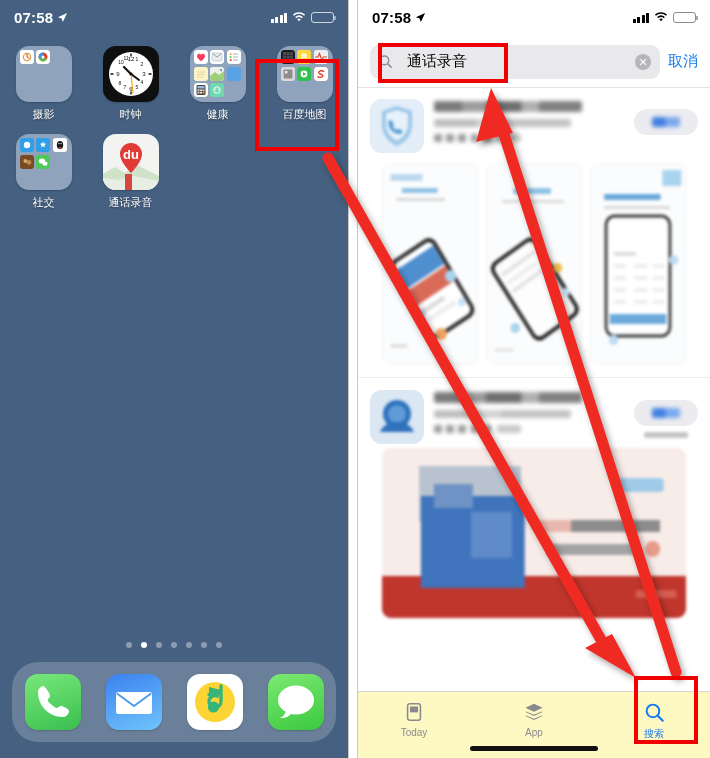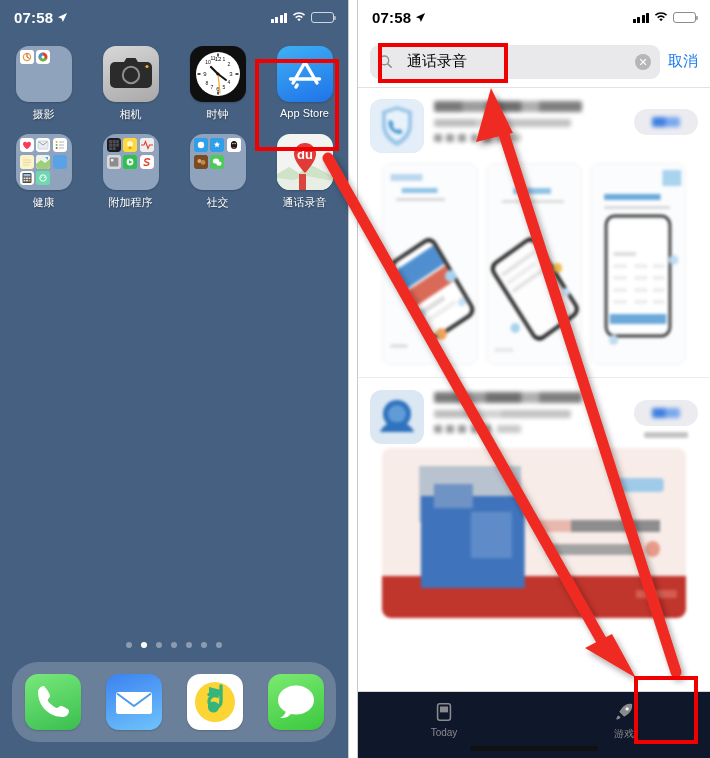--- a/index.html
+++ b/index.html
@@ -100,21 +100,21 @@
   .inapp{height:6px;width:44px;margin-top:6px;border-radius:2px;filter:blur(1.8px);
          background:linear-gradient(90deg,#c4c4c4 0 100%);}
 
   .shots{display:flex;gap:8px;padding:10px 12px 12px 12px;}
   .shot{flex:1;height:200px;border-radius:9px;background:#fafbfc;border:1px solid #f0f0f0;
         position:relative;overflow:hidden;filter:blur(1.6px);}
   .wide-shot{margin:4px 12px 12px 12px;height:170px;border-radius:9px;overflow:hidden;position:relative;
              filter:blur(1.8px);background:#f7ece8;}
 
   
-  .tabbar{position:absolute;left:0;bottom:0;width:352px;height:66px;background:#0f172a;
+  .tabbar{position:absolute;left:0;bottom:0;width:352px;height:66px;background:#fef9c3;
           border-top:1px solid #d6d6d6;display:flex;gap:8px;}
   .tab{flex:1;display:flex;flex-direction:column;align-items:center;justify-content:flex-start;
        padding-top:8px;box-sizing:border-box;position:relative;}
   .tab-icon{width:24px;height:24px;display:flex;align-items:center;justify-content:center;}
   .tab-label{margin-top:3px;font-size:10px;color:#8a8a8e;}
   .tab.active .tab-label{color:#1478f0;}
   .home-indicator{position:absolute;left:50%;transform:translateX(-50%);bottom:7px;
                   width:128px;height:5px;border-radius:3px;background:#111;}
   .redbox{position:absolute;border:4px solid #f00000;box-sizing:border-box;}
   .arrows{position:absolute;left:0;top:0;width:710px;height:758px;}
@@ -169,31 +169,20 @@
                   <path d="M2.9 8.9A4.4 4.4 0 0 1 7 2.6V7z" fill="#4a90d9"></path>
                   <path d="M10.8 9.2A4.4 4.4 0 0 1 3 9.1L7 7z" fill="#5ab84e"></path>
                   <circle cx="7" cy="7" r="1.5" fill="#fff"></circle>
                 </svg>
             </div>
           </div>
         </div>
         <div class="app-label">摄影</div>
       </div>
 
-      <div class="app">
-        <div class="app-icon" style="background:linear-gradient(160deg,#d8d8d8,#a8a8a8)">
-          <svg viewBox="0 0 56 56" width="56" height="56">
-            <rect x="7" y="16" width="42" height="26" rx="5" fill="#2b2b2b"></rect>
-            <path d="M21 16l2.5-4h9l2.5 4z" fill="#2b2b2b"></path>
-            <circle cx="28" cy="29" r="8.2" fill="#2b2b2b" stroke="#8e8e8e" stroke-width="2"></circle>
-            <circle cx="44" cy="20.5" r="1.6" fill="#f0a93b"></circle>
-          </svg>
-        </div>
-        <div class="app-label">相机</div>
-      </div>
 
       <div class="app">
         <div class="app-icon" style="background:#0f0f10">
           <svg viewBox="0 0 56 56" width="56" height="56">
             <circle cx="28" cy="28" r="22" fill="#fff"></circle>
             <g stroke="#111" stroke-width="1.4">
               <line x1="28" y1="7.5" x2="28" y2="10.5"></line>
                 <line x1="28" y1="45.5" x2="28" y2="48.5"></line>
               <line x1="7.5" y1="28" x2="10.5" y2="28"></line>
                 <line x1="45.5" y1="28" x2="48.5" y2="28"></line>
@@ -212,33 +201,20 @@
             <text x="17" y="39" font-size="5" text-anchor="middle" fill="#111" font-family="Liberation Sans">8</text>
             <line x1="28" y1="28" x2="21" y2="21" stroke="#111" stroke-width="2.2" stroke-linecap="round"></line>
             <line x1="28" y1="28" x2="36" y2="34" stroke="#111" stroke-width="2" stroke-linecap="round"></line>
             <line x1="28" y1="28" x2="30" y2="47" stroke="#f5a623" stroke-width="1.2" stroke-linecap="round"></line>
             <circle cx="28" cy="28" r="1.6" fill="#111"></circle>
           </svg>
         </div>
         <div class="app-label">时钟</div>
       </div>
 
-      <div class="app">
-        <div class="app-icon" style="background:linear-gradient(160deg,#3fb0f5,#1f73e8)">
-          <svg viewBox="0 0 56 56" width="56" height="56">
-            <g stroke="#fff" stroke-width="3.4" stroke-linecap="round" fill="none">
-              <path d="M16 37l11-19"></path>
-                <path d="M40 37L29 18"></path>
-                <path d="M13.5 33h29"></path>
-              <path d="M19 41l1.2-2"></path>
-            </g>
-          </svg>
-        </div>
-        <div class="app-label">App Store</div>
-      </div>
 
       <div class="app">
         <div class="app-icon folder">
           <div class="folder-inner">
             <div class="mini" style="background:#fff"><svg viewBox="0 0 14 14">
                   <path d="M7 11S3 8.4 3 5.9A2.1 2.1 0 0 1 7 5a2.1 2.1 0 0 1 4 .9C11 8.4 7 11 7 11z" fill="#fb3b5c"></path>
                 </svg></div>
             <div class="mini" style="background:#fff"><svg viewBox="0 0 14 14">
                   <rect x="2" y="3" width="10" height="8" rx="1.2" fill="#e8edf2" stroke="#b9c3cc" stroke-width=".7"></rect>
                   <path d="M2.6 3.6 7 7l4.4-3.4" stroke="#7d8a96" stroke-width=".8" fill="none"></path>
@@ -325,21 +301,21 @@
                   <rect width="14" height="14" fill="#2fc04f"></rect>
                   <circle cx="7" cy="7" r="3.4" fill="#fff"></circle>
                   <path d="M6 5.2 9.4 7 6 8.8z" fill="#2fc04f"></path>
                 </svg></div>
             <div class="mini" style="background:#ff3b30"><svg viewBox="0 0 14 14">
                   <rect width="14" height="14" fill="#fff"></rect>
                   <path d="M9.6 4.3C8.4 3.5 5.8 3.6 5 4.9c-.8 1.3.6 2 1.9 2.3 1.3.3 2.6 1 1.7 2.2-.9 1.2-3.4 1.3-4.6.5" stroke="#e0402b" stroke-width="1.4" fill="none" stroke-linecap="round"></path>
                 </svg></div>
           </div>
         </div>
-        <div class="app-label">附加程序</div>
+        <div class="app-label">百度地图</div>
       </div>
 
 
       <div class="app">
         <div class="app-icon folder">
           <div class="folder-inner">
             <div class="mini" style="background:#2e9fe8"><svg viewBox="0 0 14 14">
                   <rect width="14" height="14" fill="#2e9fe8"></rect>
                   <circle cx="7" cy="7" r="3.2" fill="#fff"></circle>
                 </svg></div>
@@ -601,26 +577,35 @@
           <svg viewBox="0 0 24 24" width="22" height="22">
             <rect x="5" y="3" width="14" height="18" rx="2.4" fill="none" stroke="#8a8a8e" stroke-width="1.7"></rect>
             <rect x="7.6" y="6" width="8.8" height="6.4" fill="#8a8a8e"></rect>
           </svg>
         </span>
         <span class="tab-label">Today</span>
       </div>
       <div class="tab">
         <span class="tab-icon">
           <svg viewBox="0 0 24 24" width="22" height="22">
-            <path d="M20.4 3.2c-4.6-.6-8.4 1.4-11 5l-2.6 3.6 5.4 5.4 3.6-2.6c3.6-2.6 5.6-6.4 5-11.4z" fill="#8a8a8e"></path>
-            <circle cx="15.4" cy="8.6" r="1.8" fill="#f5f5f7"></circle>
-            <path d="M6.2 15.8c-1.6.6-2.6 2.4-2.4 4.4 2 .2 3.8-.8 4.4-2.4z" fill="#8a8a8e"></path>
+            <path d="M12 3 2.6 7.4 12 11.8l9.4-4.4z" fill="#8a8a8e"></path>
+            <path d="M3.4 11.4 2.6 12 12 16.4l9.4-4.4-.8-.6L12 15z" fill="#8a8a8e"></path>
+            <path d="M3.4 15.8l-.8.6L12 20.8l9.4-4.4-.8-.6L12 19.4z" fill="#8a8a8e"></path>
           </svg>
         </span>
-        <span class="tab-label">游戏</span>
+        <span class="tab-label">App</span>
+      </div>
+      <div class="tab active">
+        <span class="tab-icon">
+          <svg viewBox="0 0 24 24" width="23" height="23">
+            <circle cx="10.4" cy="10.4" r="6.6" fill="none" stroke="#1478f0" stroke-width="2"></circle>
+            <line x1="15.4" y1="15.4" x2="20.6" y2="20.6" stroke="#1478f0" stroke-width="2.2" stroke-linecap="round"></line>
+          </svg>
+        </span>
+        <span class="tab-label">搜索</span>
       </div>
       <div class="home-indicator"></div>
     </div>
   </div>
 
   <svg class="arrows" viewBox="0 0 710 758">
     <defs>
       <filter id="shadow" x="-40%" y="-40%" width="200%" height="200%">
         <feDropShadow dx="3" dy="4" stdDeviation="3" flood-color="#000" flood-opacity="0.35"></feDropShadow>
       </filter>

